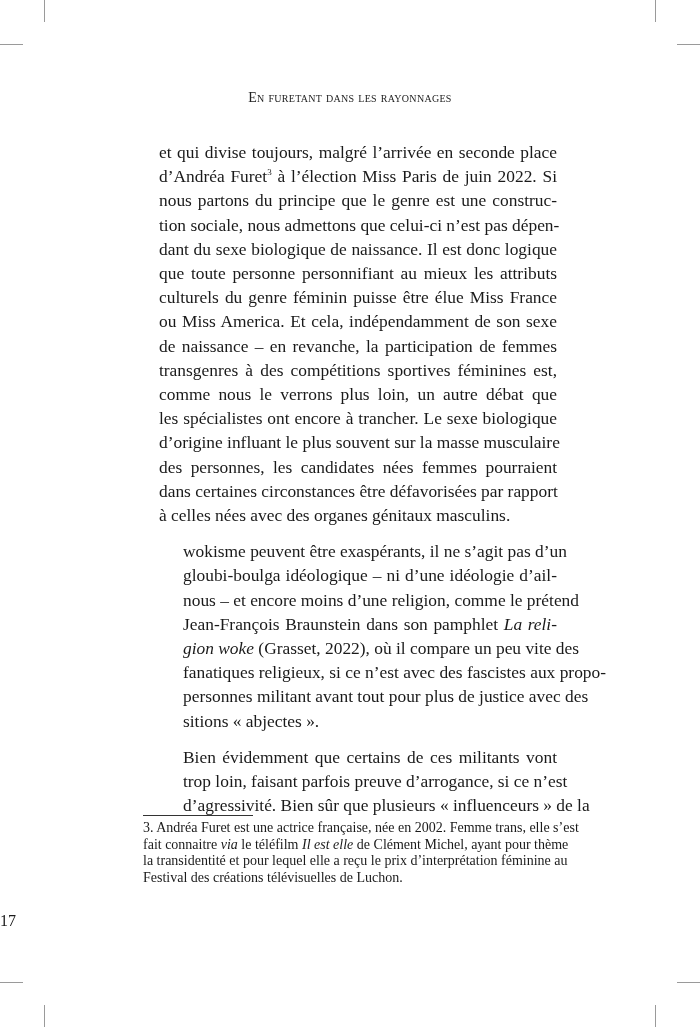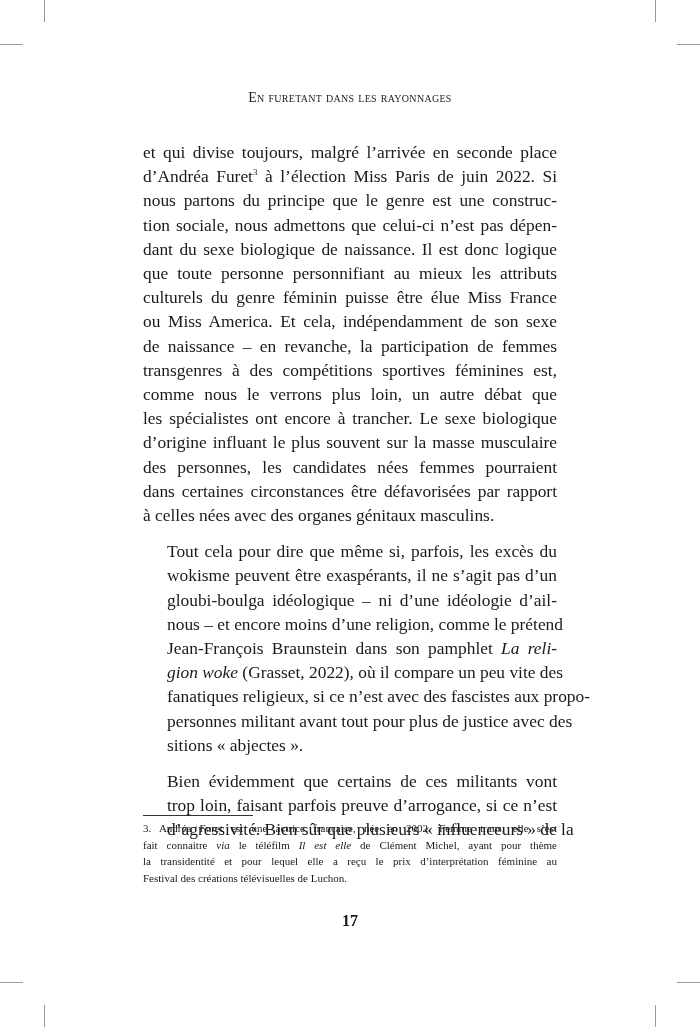--- a/index.html
+++ b/index.html
@@ -2,30 +2,30 @@
 <html><head>
 <meta charset="utf-8">
 <style>
   html, body { margin: 0; padding: 0; background: #ffffff; }
   body { width: 700px; height: 1027px; position: relative; overflow: hidden; font-family: "Liberation Serif", "DejaVu Serif", serif; color: #1a1a1a; }
   .crop { position: absolute; background: #9a9a9a; }
   .crop.v { width: 1px; height: 22px; }
   .crop.h { width: 23px; height: 1px; }
   .running-head { position: absolute; top: 90px; left: 0; width: 700px; text-align: center; font-size: 14px; letter-spacing: 0.3px; font-variant: small-caps; color: #222; }
   .text-block { position: absolute; left: 143px; width: 414px; top: 140px; }
-  .para { margin: 0 0 12px 0; font-size: 17.4px; line-height: 24.2px; text-align: justify; hyphens: manual; }
+  .para { margin: 0 0 12px 16px; font-size: 17.4px; line-height: 24.2px; text-align: justify; hyphens: manual; }
   .para.indent { text-indent: 24px; }
   .line { display: block; text-align: justify; text-align-last: justify; white-space: nowrap; }
   .line.last { text-align-last: left; }
   sup { font-size: 9px; vertical-align: super; line-height: 0; }
   .fn-rule { position: absolute; left: 143px; top: 815px; width: 110px; height: 1px; background: #333; }
-  .footnote { position: absolute; left: 143px; width: 414px; top: 820px; font-size: 11px; line-height: 16.6px; }
+  .footnote { position: absolute; left: 143px; width: 414px; top: 820px; font-size: 14px; line-height: 16.6px; }
   .footnote .line { text-align: justify; text-align-last: justify; }
   .footnote .line.last { text-align-last: left; }
-  .folio { position: absolute; top: 912px; left: 0; width: 700px; text-align: center; font-size: 16px; font-weight: bold; }
+  .folio { position: absolute; top: 912px; left: 0; width: 700px; font-size: 16px; }
   em { font-style: italic; }
 </style>
 </head>
 <body>
 
 <div class="crop v" style="left:44px; top:0;"></div>
 <div class="crop h" style="left:0; top:44px;"></div>
 <div class="crop v" style="left:655px; top:0;"></div>
 <div class="crop h" style="left:677px; top:44px;"></div>
 <div class="crop h" style="left:0; top:982px;"></div>
@@ -48,21 +48,20 @@
       <span class="line">de naissance – en revanche, la participation de femmes</span>
       <span class="line">transgenres à des compétitions sportives féminines est,</span>
       <span class="line">comme nous le verrons plus loin, un autre débat que</span>
       <span class="line">les spécialistes ont encore à trancher. Le sexe biologique</span>
       <span class="line">d’origine influant le plus souvent sur la masse musculaire</span>
       <span class="line">des personnes, les candidates nées femmes pourraient</span>
       <span class="line">dans certaines circonstances être défavorisées par rapport</span>
       <span class="line last">à celles nées avec des organes génitaux masculins.</span>
     </p>
   <p class="para indent">
-      <span class="line">Tout cela pour dire que même si, parfois, les excès du</span>
       <span class="line">wokisme peuvent être exaspérants, il ne s’agit pas d’un</span>
       <span class="line">gloubi-boulga idéologique – ni d’une idéologie d’ail-</span>
       <span class="line">nous – et encore moins d’une religion, comme le prétend</span>
       <span class="line">Jean-François Braunstein dans son pamphlet <em>La reli-</em></span>
       <span class="line"><em>gion woke</em> (Grasset, 2022), où il compare un peu vite des</span>
       <span class="line">fanatiques religieux, si ce n’est avec des fascistes aux propo-</span>
       <span class="line">personnes militant avant tout pour plus de justice avec des</span>
       <span class="line last">sitions « abjectes ».</span>
     </p>
   <p class="para indent">

